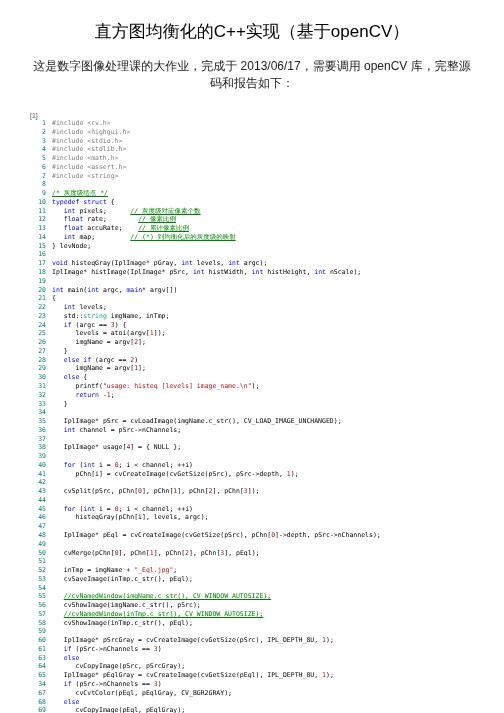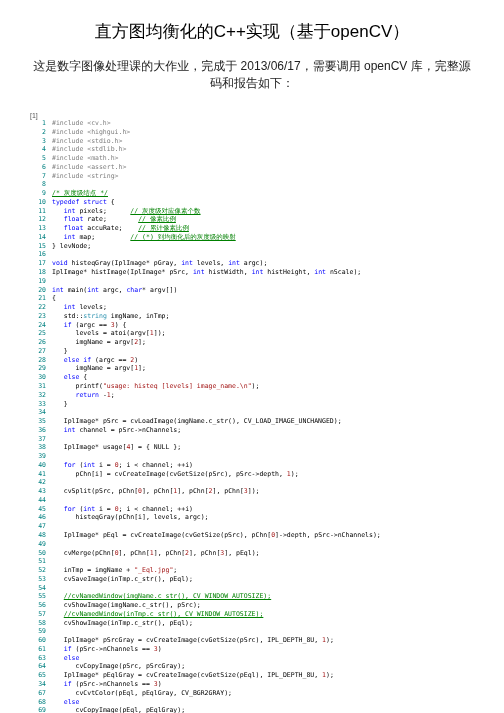--- a/index.html
+++ b/index.html
@@ -65,21 +65,21 @@
     <div><span class="lineno">10</span><span><span class="kw">typedef</span> <span class="kw">struct</span> <span class="txt">{</span></span></div>
     <div><span class="lineno">11</span><span>&nbsp;&nbsp;&nbsp;<span class="kw">int</span> <span class="txt">pixels;</span>&nbsp;&nbsp;&nbsp;&nbsp;&nbsp;&nbsp;<span class="cmt">// 灰度级对应像素个数</span></span></div>
     <div><span class="lineno">12</span><span>&nbsp;&nbsp;&nbsp;<span class="kw">float</span> <span class="txt">rate;</span>&nbsp;&nbsp;&nbsp;&nbsp;&nbsp;&nbsp;&nbsp;&nbsp;<span class="cmt">// 像素比例</span></span></div>
     <div><span class="lineno">13</span><span>&nbsp;&nbsp;&nbsp;<span class="kw">float</span> <span class="txt">accuRate;</span>&nbsp;&nbsp;&nbsp;&nbsp;<span class="cmt">// 累计像素比例</span></span></div>
     <div><span class="lineno">14</span><span>&nbsp;&nbsp;&nbsp;<span class="kw">int</span> <span class="txt">map;</span>&nbsp;&nbsp;&nbsp;&nbsp;&nbsp;&nbsp;&nbsp;&nbsp;&nbsp;<span class="cmt">// (*) 到均衡化后的灰度级的映射</span></span></div>
     <div><span class="lineno">15</span><span><span class="txt">} levNode;</span></span></div>
     <div><span class="lineno">16</span><span>&nbsp;</span></div>
     <div><span class="lineno">17</span><span><span class="kw">void</span> <span class="txt">histeqGray(IplImage* pGray,</span> <span class="kw">int</span> <span class="txt">levels,</span> <span class="kw">int</span> <span class="txt">argc);</span></span></div>
     <div><span class="lineno">18</span><span><span class="txt">IplImage* histImage(IplImage* pSrc,</span> <span class="kw">int</span> <span class="txt">histWidth,</span> <span class="kw">int</span> <span class="txt">histHeight,</span> <span class="kw">int</span> <span class="txt">nScale);</span></span></div>
     <div><span class="lineno">19</span><span>&nbsp;</span></div>
-    <div><span class="lineno">20</span><span><span class="kw">int</span> <span class="txt">main(</span><span class="kw">int</span> <span class="txt">argc,</span> <span class="kw">char</span><span class="txt">* argv[])</span></span></div>
+    <div><span class="lineno">20</span><span><span class="kw">int</span> <span class="txt">main(</span><span class="kw">int</span> <span class="txt">argc,</span> <span class="kw">main</span><span class="txt">* argv[])</span></span></div>
     <div><span class="lineno">21</span><span><span class="txt">{</span></span></div>
     <div><span class="lineno">22</span><span>&nbsp;&nbsp;&nbsp;<span class="kw">int</span> <span class="txt">levels;</span></span></div>
     <div><span class="lineno">23</span><span>&nbsp;&nbsp;&nbsp;<span class="txt">std::</span><span class="type">string</span> <span class="txt">imgName, inTmp;</span></span></div>
     <div><span class="lineno">24</span><span>&nbsp;&nbsp;&nbsp;<span class="kw">if</span> <span class="txt">(argc ==</span> <span class="num">3</span><span class="txt">) {</span></span></div>
     <div><span class="lineno">25</span><span>&nbsp;&nbsp;&nbsp;&nbsp;&nbsp;&nbsp;<span class="txt">levels = atoi(argv[</span><span class="num">1</span><span class="txt">]);</span></span></div>
     <div><span class="lineno">26</span><span>&nbsp;&nbsp;&nbsp;&nbsp;&nbsp;&nbsp;<span class="txt">imgName = argv[</span><span class="num">2</span><span class="txt">];</span></span></div>
     <div><span class="lineno">27</span><span>&nbsp;&nbsp;&nbsp;<span class="txt">}</span></span></div>
     <div><span class="lineno">28</span><span>&nbsp;&nbsp;&nbsp;<span class="kw">else if</span> <span class="txt">(argc ==</span> <span class="num">2</span><span class="txt">)</span></span></div>
     <div><span class="lineno">29</span><span>&nbsp;&nbsp;&nbsp;&nbsp;&nbsp;&nbsp;<span class="txt">imgName = argv[</span><span class="num">1</span><span class="txt">];</span></span></div>
     <div><span class="lineno">30</span><span>&nbsp;&nbsp;&nbsp;<span class="kw">else</span> <span class="txt">{</span></span></div>

